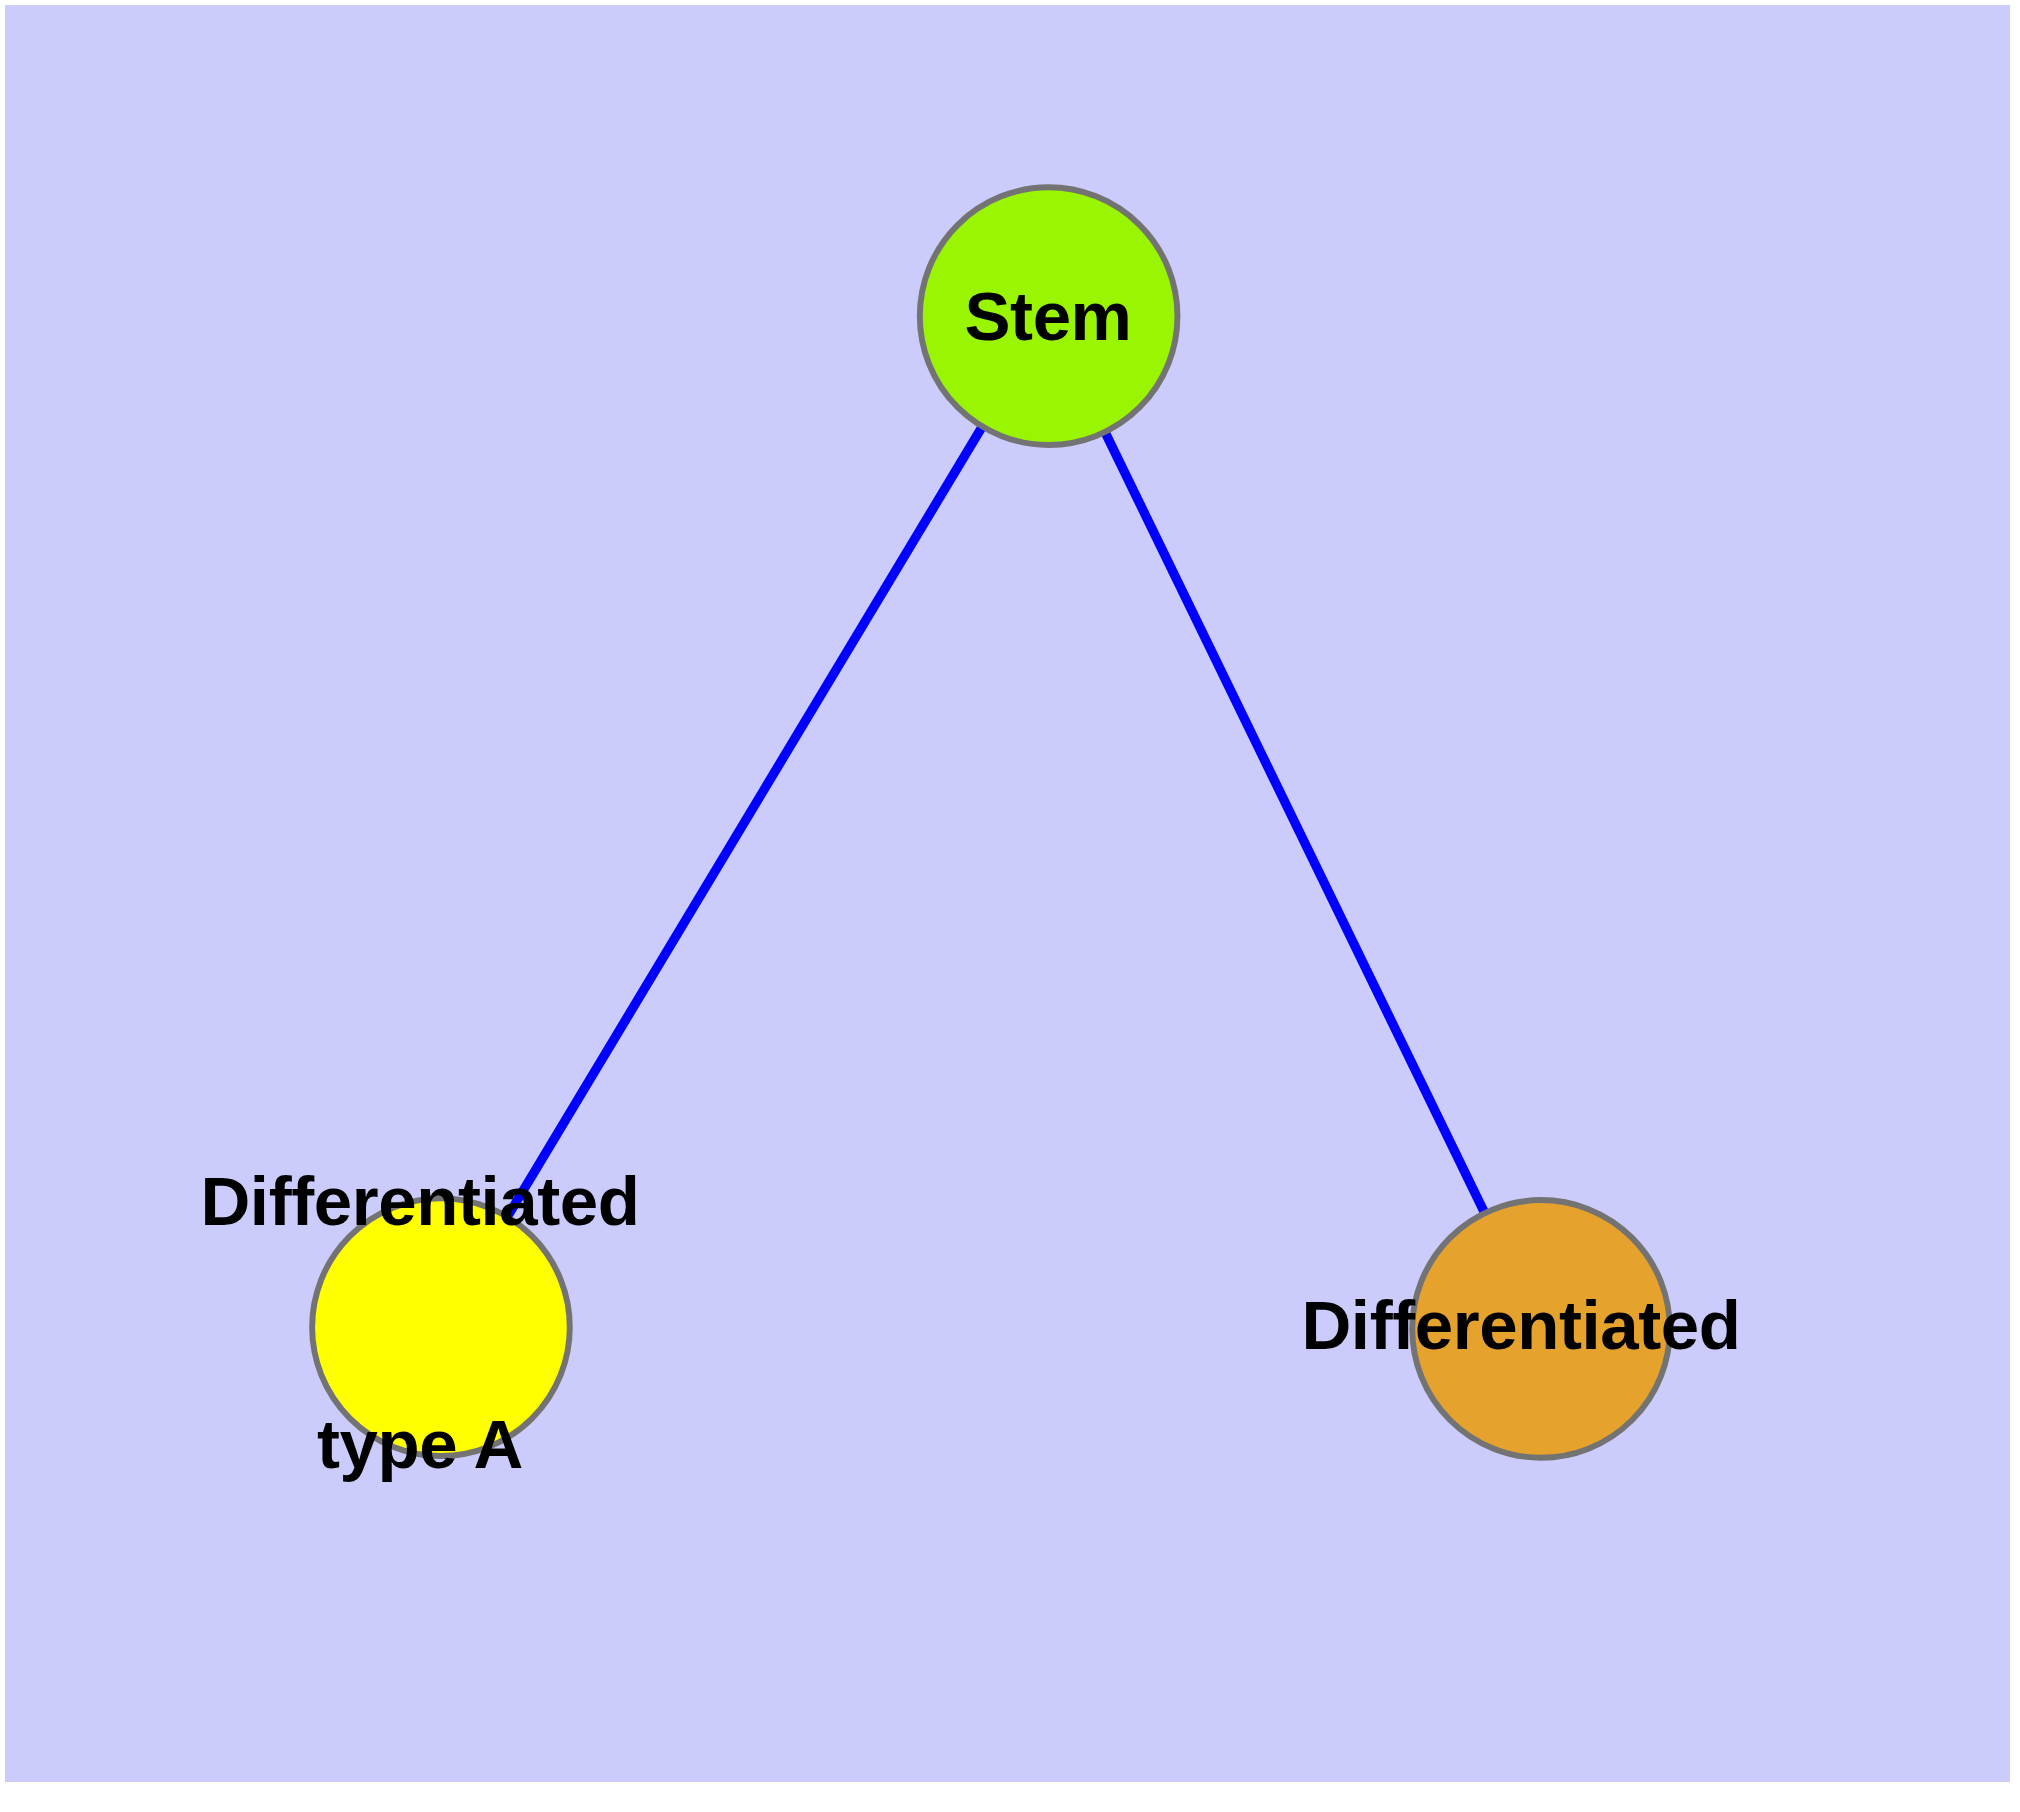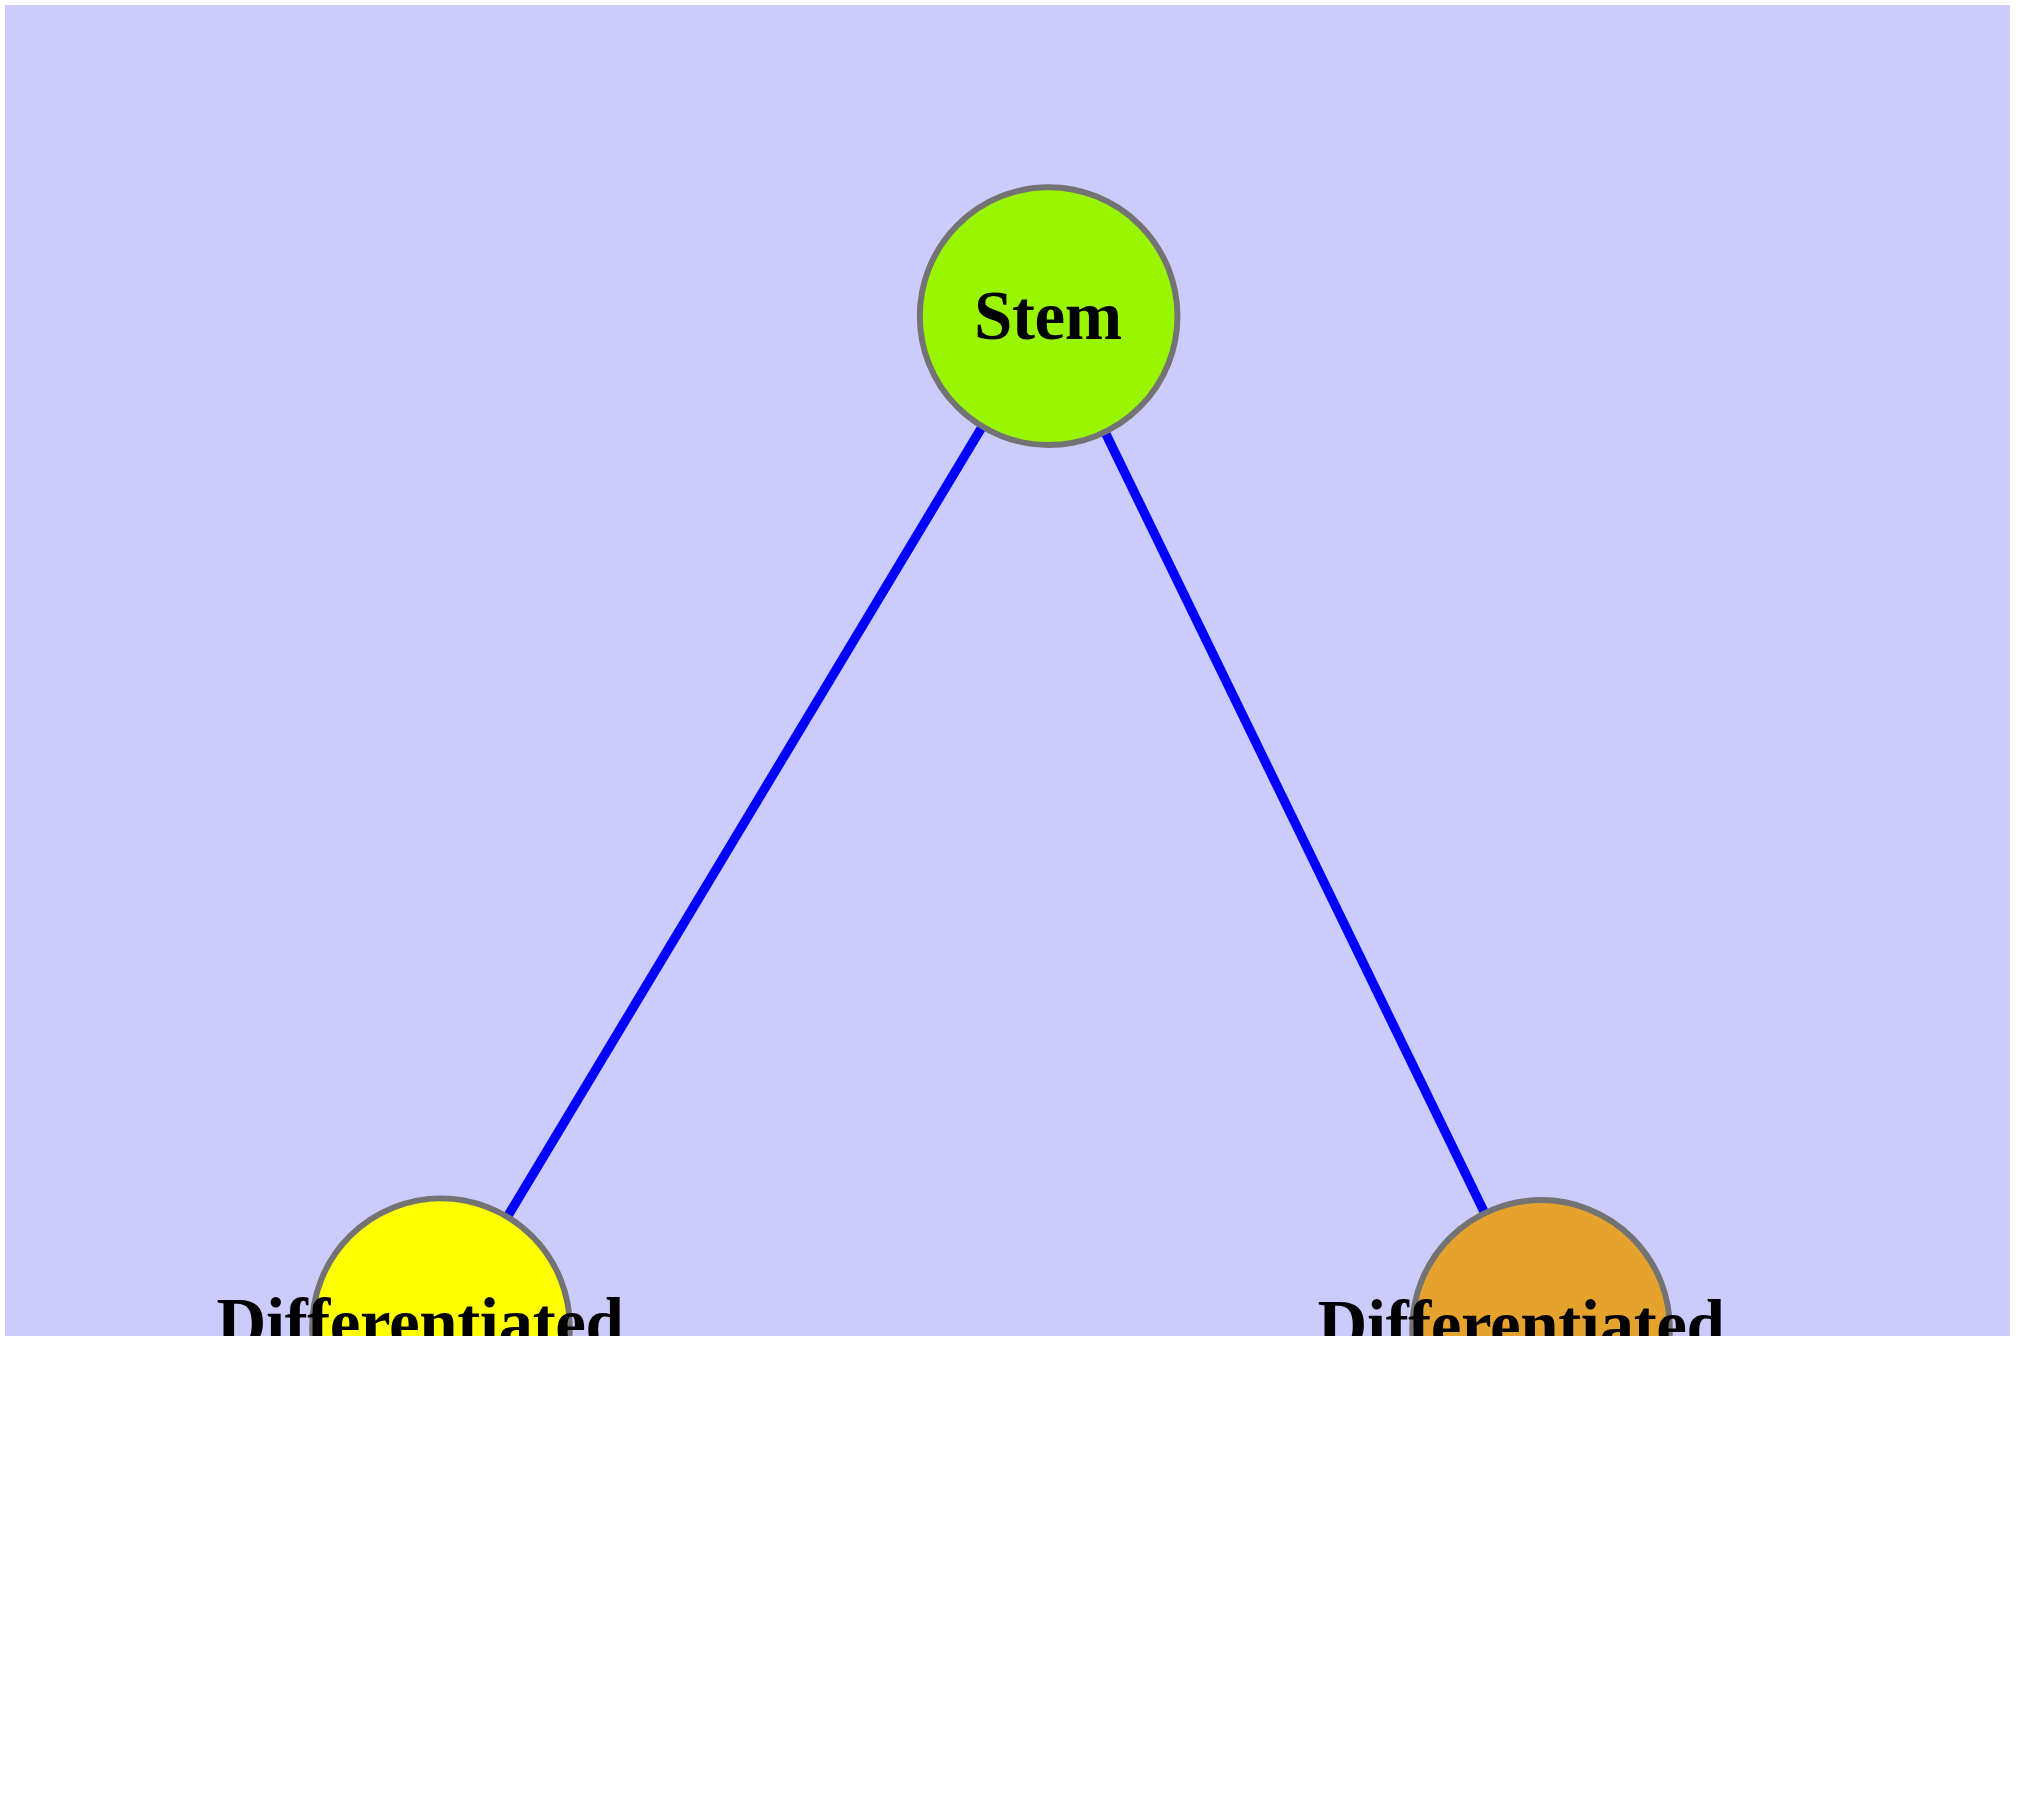--- a/index.html
+++ b/index.html
@@ -3,24 +3,24 @@
 <meta charset="utf-8">
 <style>
   html, body {
     margin: 0;
     padding: 0;
     background: #ffffff;
   }
   #canvas {
     position: relative;
     width: 2021px;
-    height: 1336px;
+    height: 1782px;
     overflow: hidden;
     background: #ffffff;
-    font-family: Liberation Serif, serif;
+    font-family: Liberation Sans, sans-serif;
   }
   #plot-background {
     position: absolute;
     left: 5.1px;
     top: 5.1px;
     width: 2005px;
     height: 1802px;
     background: #ccccfc;
   }
   #graph-svg {
@@ -63,20 +63,21 @@
       <circle cx="1818" cy="1568" r="152" fill="#e5a22d" stroke="#737373" stroke-width="7"></circle>
     </g>
   </svg>
 
   <div class="node-label" style="left:1048px; top:316px;">
     <div>Stem</div>
   </div>
 
   <div class="node-label" style="left:420px; top:1323px;">
     <div>Differentiated</div>
+    <div>type A</div>
   </div>
 
   <div class="node-label" style="left:1521px; top:1325px;">
     <div>Differentiated</div>
   </div>
 
 </div>
 
 
 </body></html>

